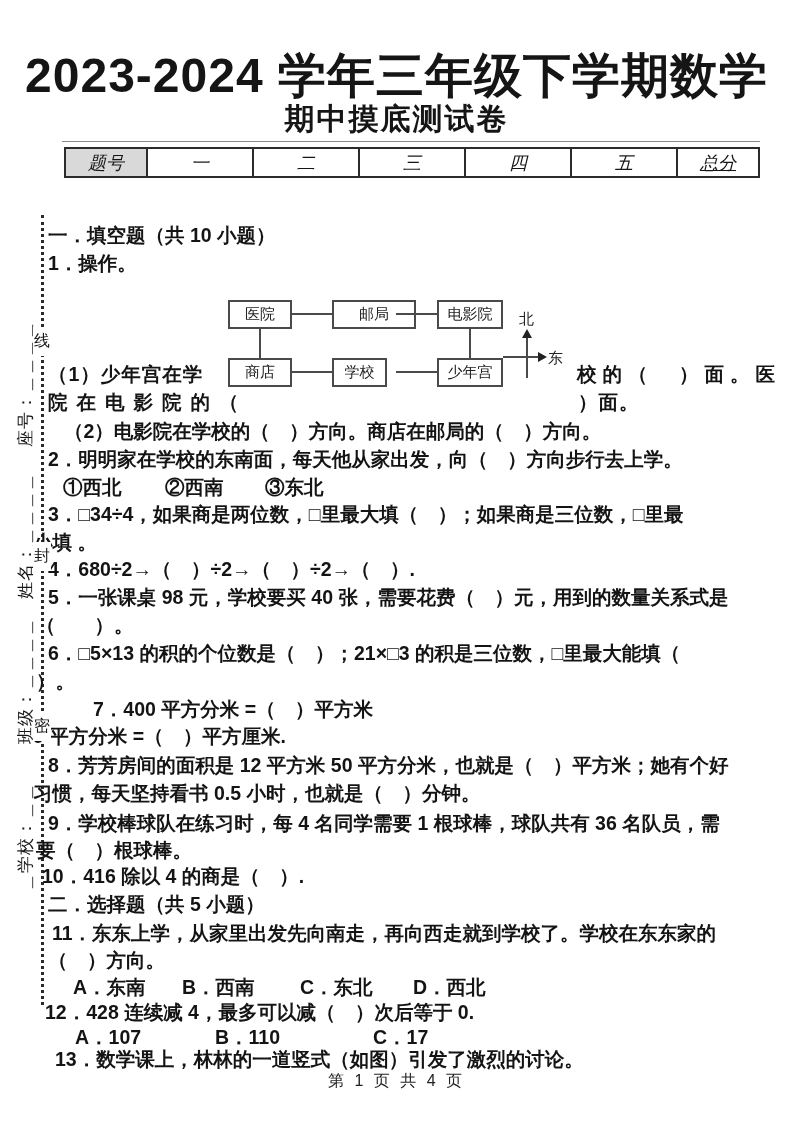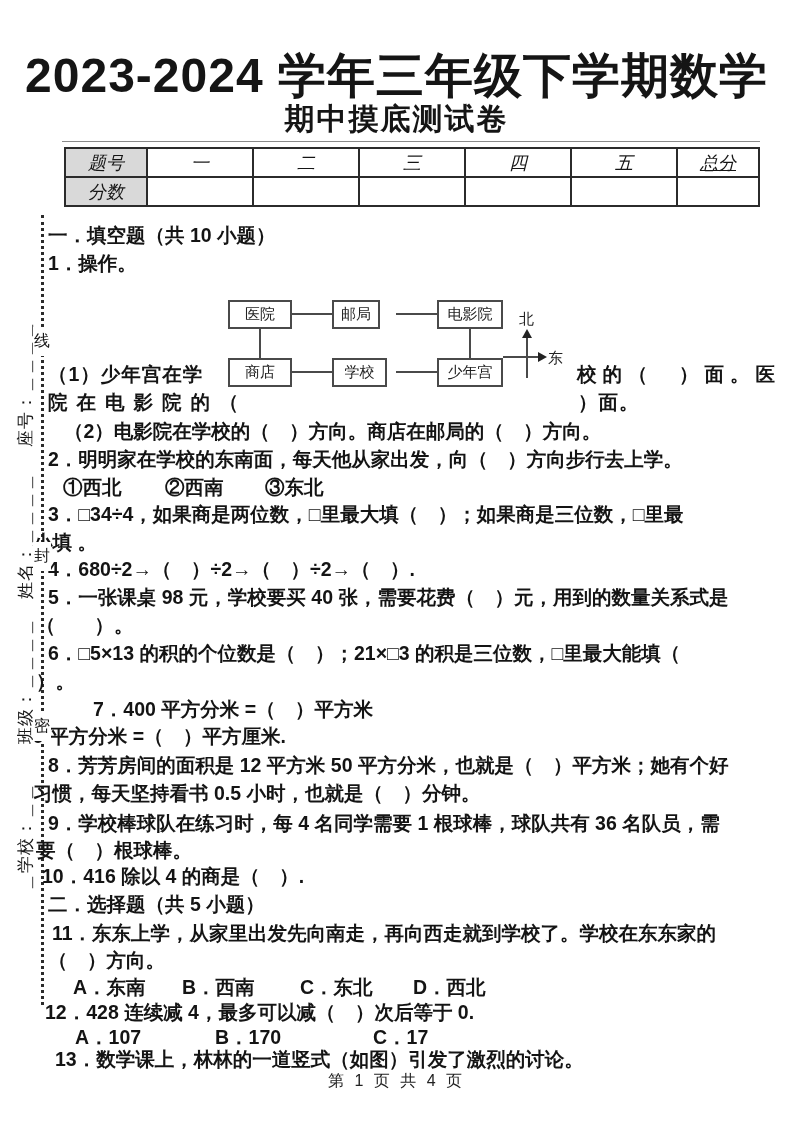--- a/index.html
+++ b/index.html
@@ -53,43 +53,34 @@
     <tbody>
       <tr>
         <td class="hd">题号</td>
         <td class="c">一</td>
         <td class="c">二</td>
         <td class="c">三</td>
         <td class="c">四</td>
         <td class="c">五</td>
         <td class="last">总分</td>
       </tr>
-      <tr>
-        <td class="hd">分数</td>
-        <td class="c"></td>
-        <td class="c"></td>
-        <td class="c"></td>
-        <td class="c"></td>
-        <td class="c"></td>
-        <td class="last"></td>
-      </tr>
     </tbody>
   </table>
 
   <div class="seal-line"></div>
   <div class="seal-char" style="top:327px;">线</div>
   <div class="seal-char" style="top:542px;">封</div>
   <div class="seal-char" style="top:712px;">密</div>
   <div class="vlabel" style="top:447px;">座号：＿＿＿＿</div>
   <div class="vlabel" style="top:599px;">姓名：＿＿＿＿</div>
   <div class="vlabel" style="top:744px;">班级：＿＿＿＿</div>
   <div class="vlabel" style="top:891px;">＿学校：＿＿</div>
 
   <div class="dg-box" style="left:228px;top:300px;width:64px;height:29px;">医院</div>
-  <div class="dg-box" style="left:332px;top:300px;width:48px;height:29px;">邮局</div>
+  <div class="dg-box" style="left:332px;top:300px;width:84px;height:29px;">邮局</div>
   <div class="dg-box" style="left:437px;top:300px;width:66px;height:29px;">电影院</div>
   <div class="dg-box" style="left:228px;top:358px;width:64px;height:29px;">商店</div>
   <div class="dg-box" style="left:332px;top:358px;width:55px;height:29px;">学校</div>
   <div class="dg-box" style="left:437px;top:358px;width:66px;height:29px;">少年宫</div>
   <div class="dg-line" style="left:292px;top:313px;width:40px;height:2px;"></div>
   <div class="dg-line" style="left:396px;top:313px;width:41px;height:2px;"></div>
   <div class="dg-line" style="left:292px;top:371px;width:40px;height:2px;"></div>
   <div class="dg-line" style="left:396px;top:371px;width:41px;height:2px;"></div>
   <div class="dg-line" style="left:259px;top:329px;width:2px;height:29px;"></div>
   <div class="dg-line" style="left:469px;top:329px;width:2px;height:29px;"></div>
@@ -128,19 +119,19 @@
   <div class="line" style="left:42px;top:863px;">10．416 除以 4 的商是（　）.</div>
   <div class="line" style="left:48px;top:891px;">二．选择题（共 5 小题）</div>
   <div class="line" style="left:52px;top:920px;">11．东东上学，从家里出发先向南走，再向西走就到学校了。学校在东东家的</div>
   <div class="line" style="left:48px;top:947px;">（　）方向。</div>
   <div class="line" style="left:73px;top:974px;">A．东南</div>
   <div class="line" style="left:182px;top:974px;">B．西南</div>
   <div class="line" style="left:300px;top:974px;">C．东北</div>
   <div class="line" style="left:413px;top:974px;">D．西北</div>
   <div class="line" style="left:45px;top:999px;">12．428 连续减 4，最多可以减（　）次后等于 0.</div>
   <div class="line" style="left:75px;top:1024px;">A．107</div>
-  <div class="line" style="left:215px;top:1024px;">B．170</div>
+  <div class="line" style="left:215px;top:1024px;">B．110</div>
   <div class="line" style="left:373px;top:1024px;">C．17</div>
   <div class="line" style="left:55px;top:1046px;">13．数学课上，林林的一道竖式（如图）引发了激烈的讨论。</div>
 
   <div class="footer">第 1 页 共 4 页</div>
 
 </div>
 
 </body></html>

